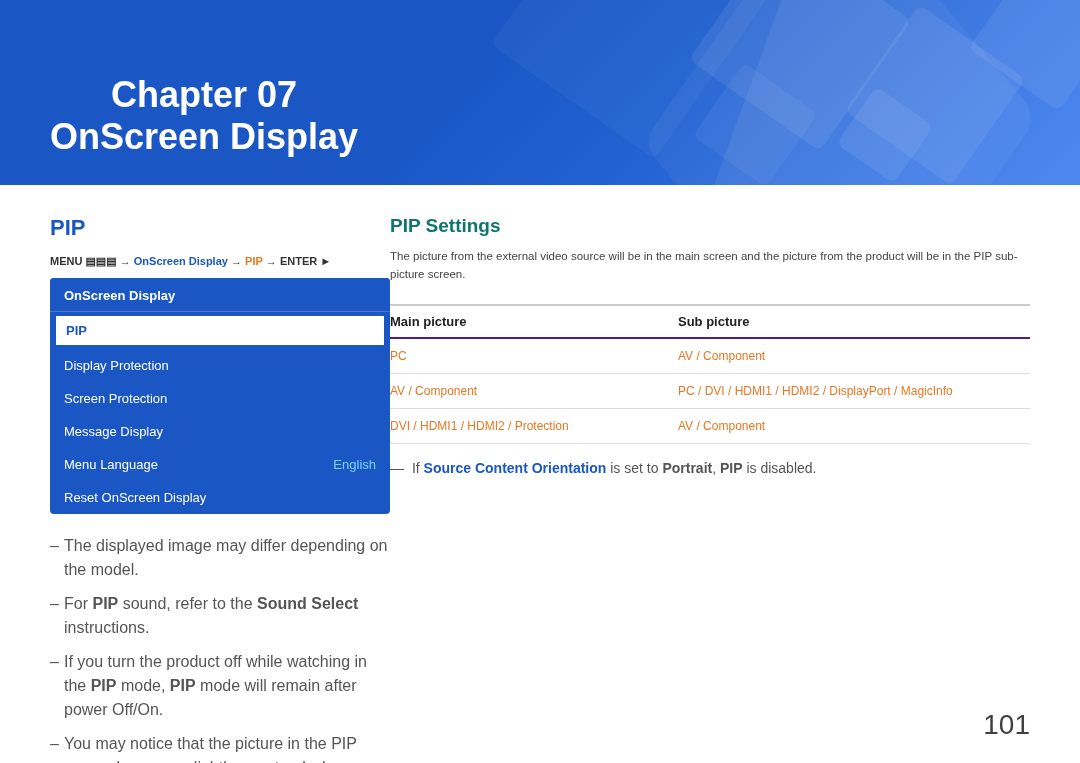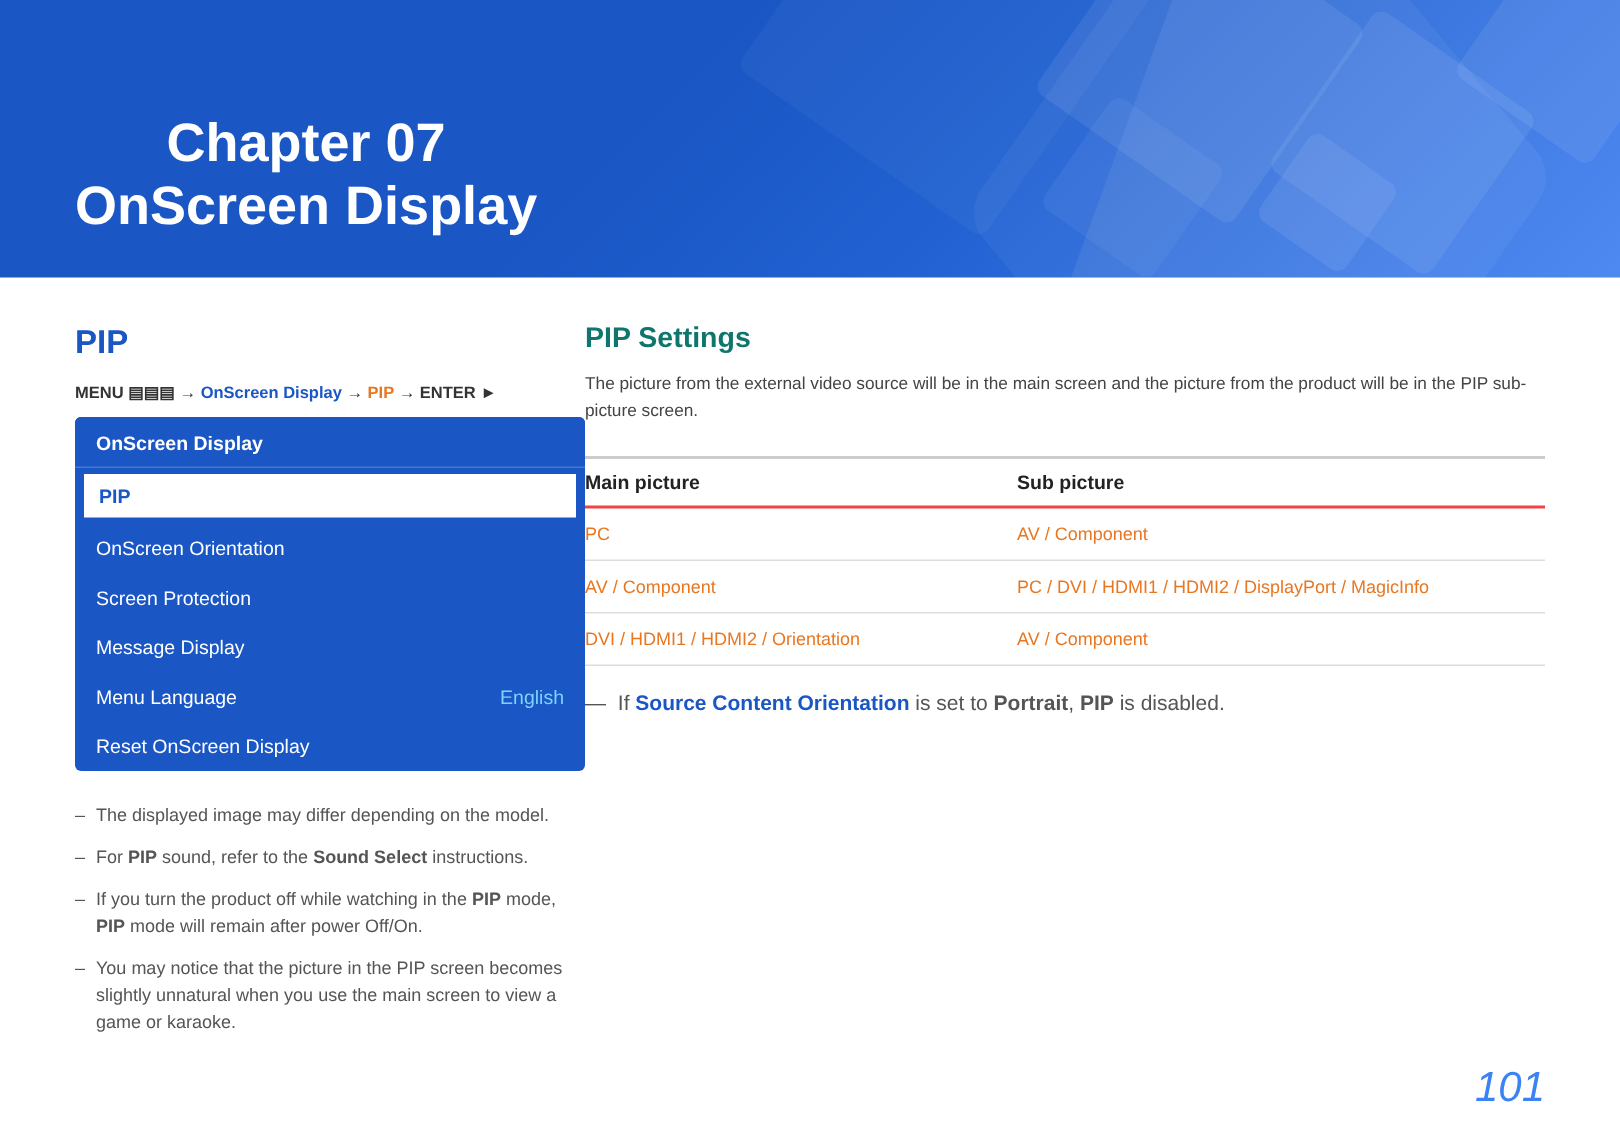--- a/index.html
+++ b/index.html
@@ -164,21 +164,21 @@
     .osd-menu-item .menu-value {
       color: #7dd3fc;
       font-size: 13px;
     }
 
     .notes {
       margin-top: 8px;
     }
 
     .note-item {
-      font-size: 12px;
+      font-size: 16px;
       color: #555;
       margin-bottom: 10px;
       padding-left: 14px;
       position: relative;
       line-height: 1.5;
     }
 
     .note-item::before {
       content: '–';
       position: absolute;
@@ -208,21 +208,21 @@
       margin-bottom: 20px;
     }
 
     .pip-table {
       width: 100%;
       border-collapse: collapse;
     }
 
     .pip-table thead tr {
       border-top: 2px solid #ccc;
-      border-bottom: 2px solid #ef4444;
+      border-bottom: 2px solid #4c1d95;
     }
 
     .pip-table th {
       padding: 8px 0;
       font-size: 13px;
       font-weight: 700;
       color: #222;
       text-align: left;
     }
 
@@ -261,22 +261,21 @@
       font-weight: 700;
     }
 
     
     .page-number {
       position: absolute;
       bottom: 22px;
       right: 50px;
       font-size: 28px;
       font-weight: 300;
-      color: #3b82f6;
-      font-style: italic;
+      color: #404040;
     }
   </style>
 </head>
 <body>
 
 <div class="header">
   <div class="header-bg-pattern">
     <div class="header-diamond1"></div>
     <div class="header-diamond2"></div>
     <div class="header-diamond3"></div>
@@ -308,21 +307,21 @@
     </div>
 
     <div class="osd-menu">
       <div class="osd-menu-header">
         <span>OnScreen Display</span>
       </div>
       <div class="osd-menu-item active">
         <span>PIP</span>
       </div>
       <div class="osd-menu-item">
-        <span>OnScreen Orientation</span>
+        <span>Display Protection</span>
       </div>
       <div class="osd-menu-item">
         <span>Screen Protection</span>
       </div>
       <div class="osd-menu-item">
         <span>Message Display</span>
       </div>
       <div class="osd-menu-item">
         <span>Menu Language</span>
         <span class="menu-value">English</span>
@@ -362,21 +361,21 @@
       <tbody>
         <tr>
           <td>PC</td>
           <td>AV / Component</td>
         </tr>
         <tr>
           <td>AV / Component</td>
           <td>PC / DVI / HDMI1 / HDMI2 / DisplayPort / MagicInfo</td>
         </tr>
         <tr>
-          <td>DVI / HDMI1 / HDMI2 / Orientation</td>
+          <td>DVI / HDMI1 / HDMI2 / Protection</td>
           <td>AV / Component</td>
         </tr>
       </tbody>
     </table>
 
     <div class="footnote">
       <span class="dash">―</span>
       If <span class="highlight">Source Content Orientation</span> is set to <span class="highlight-bold">Portrait</span>, <span class="highlight-bold">PIP</span> is disabled.
     </div>
   </div>

